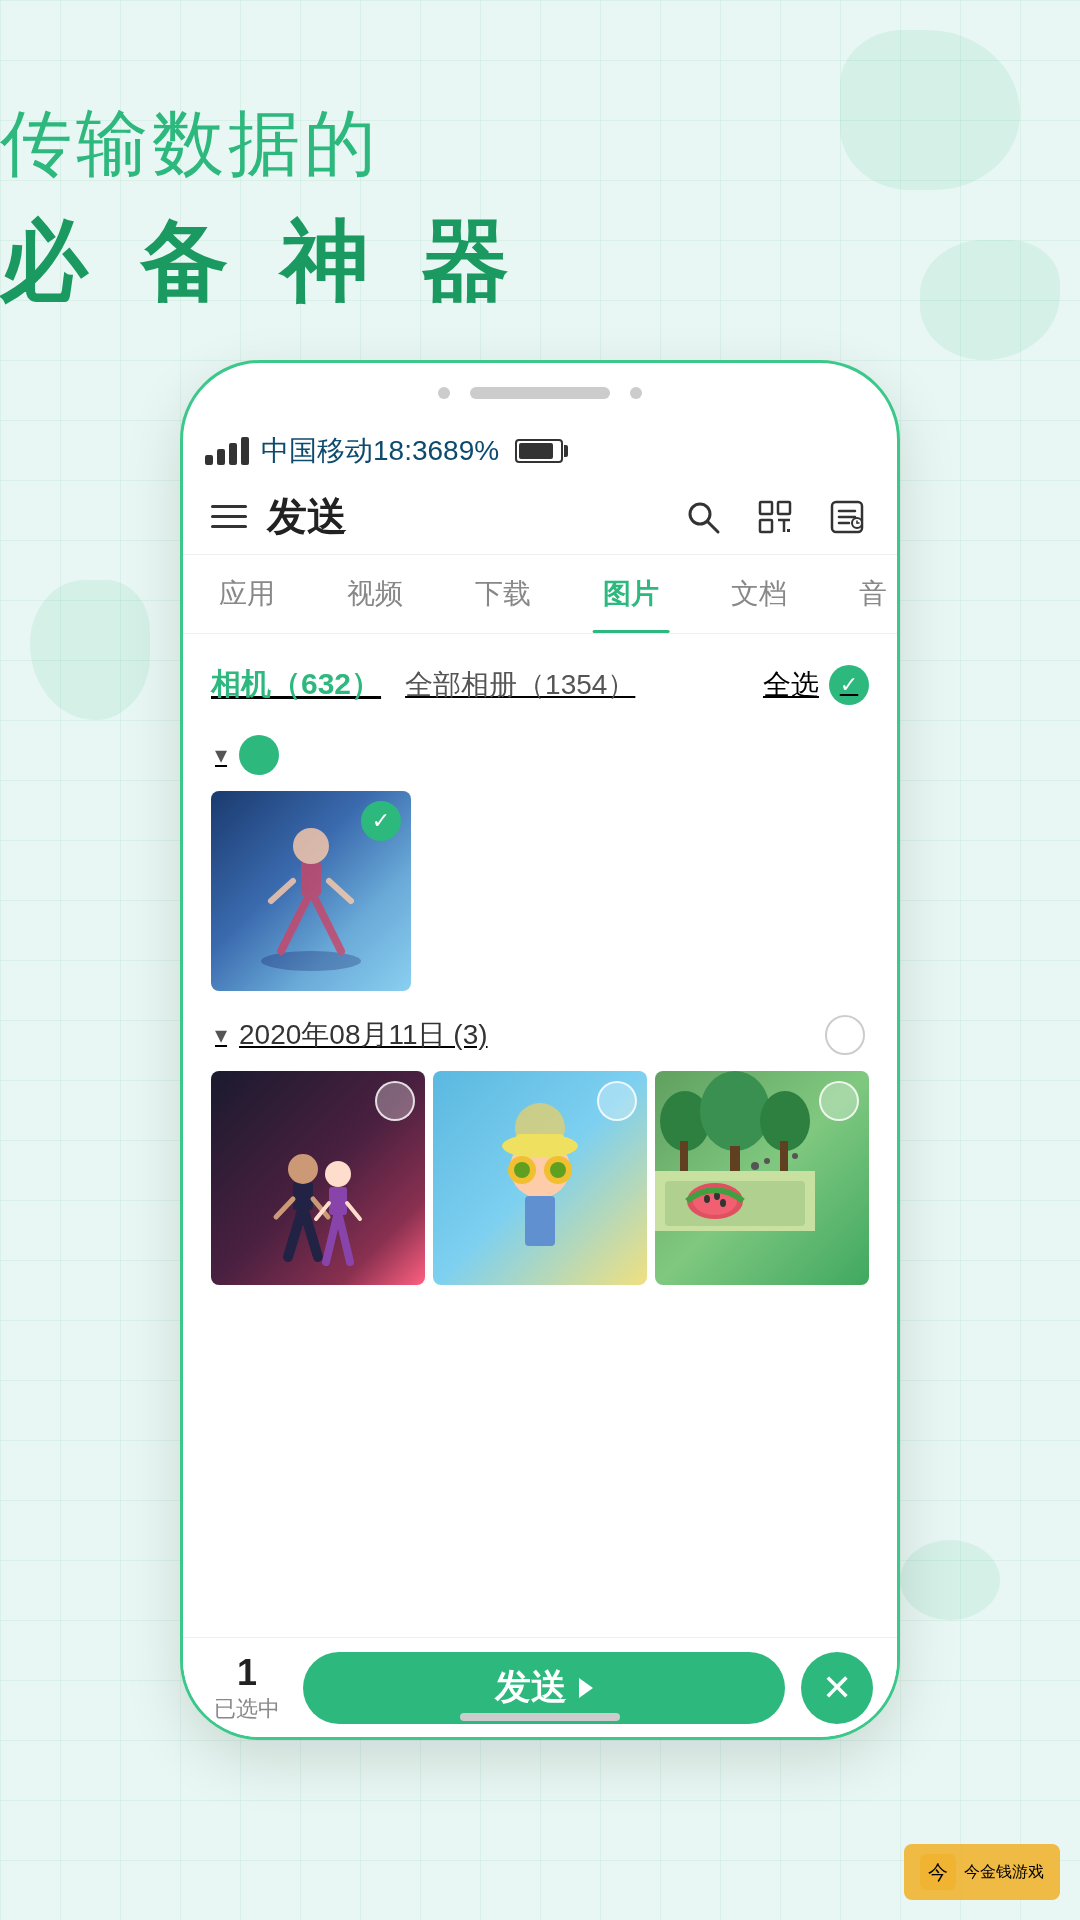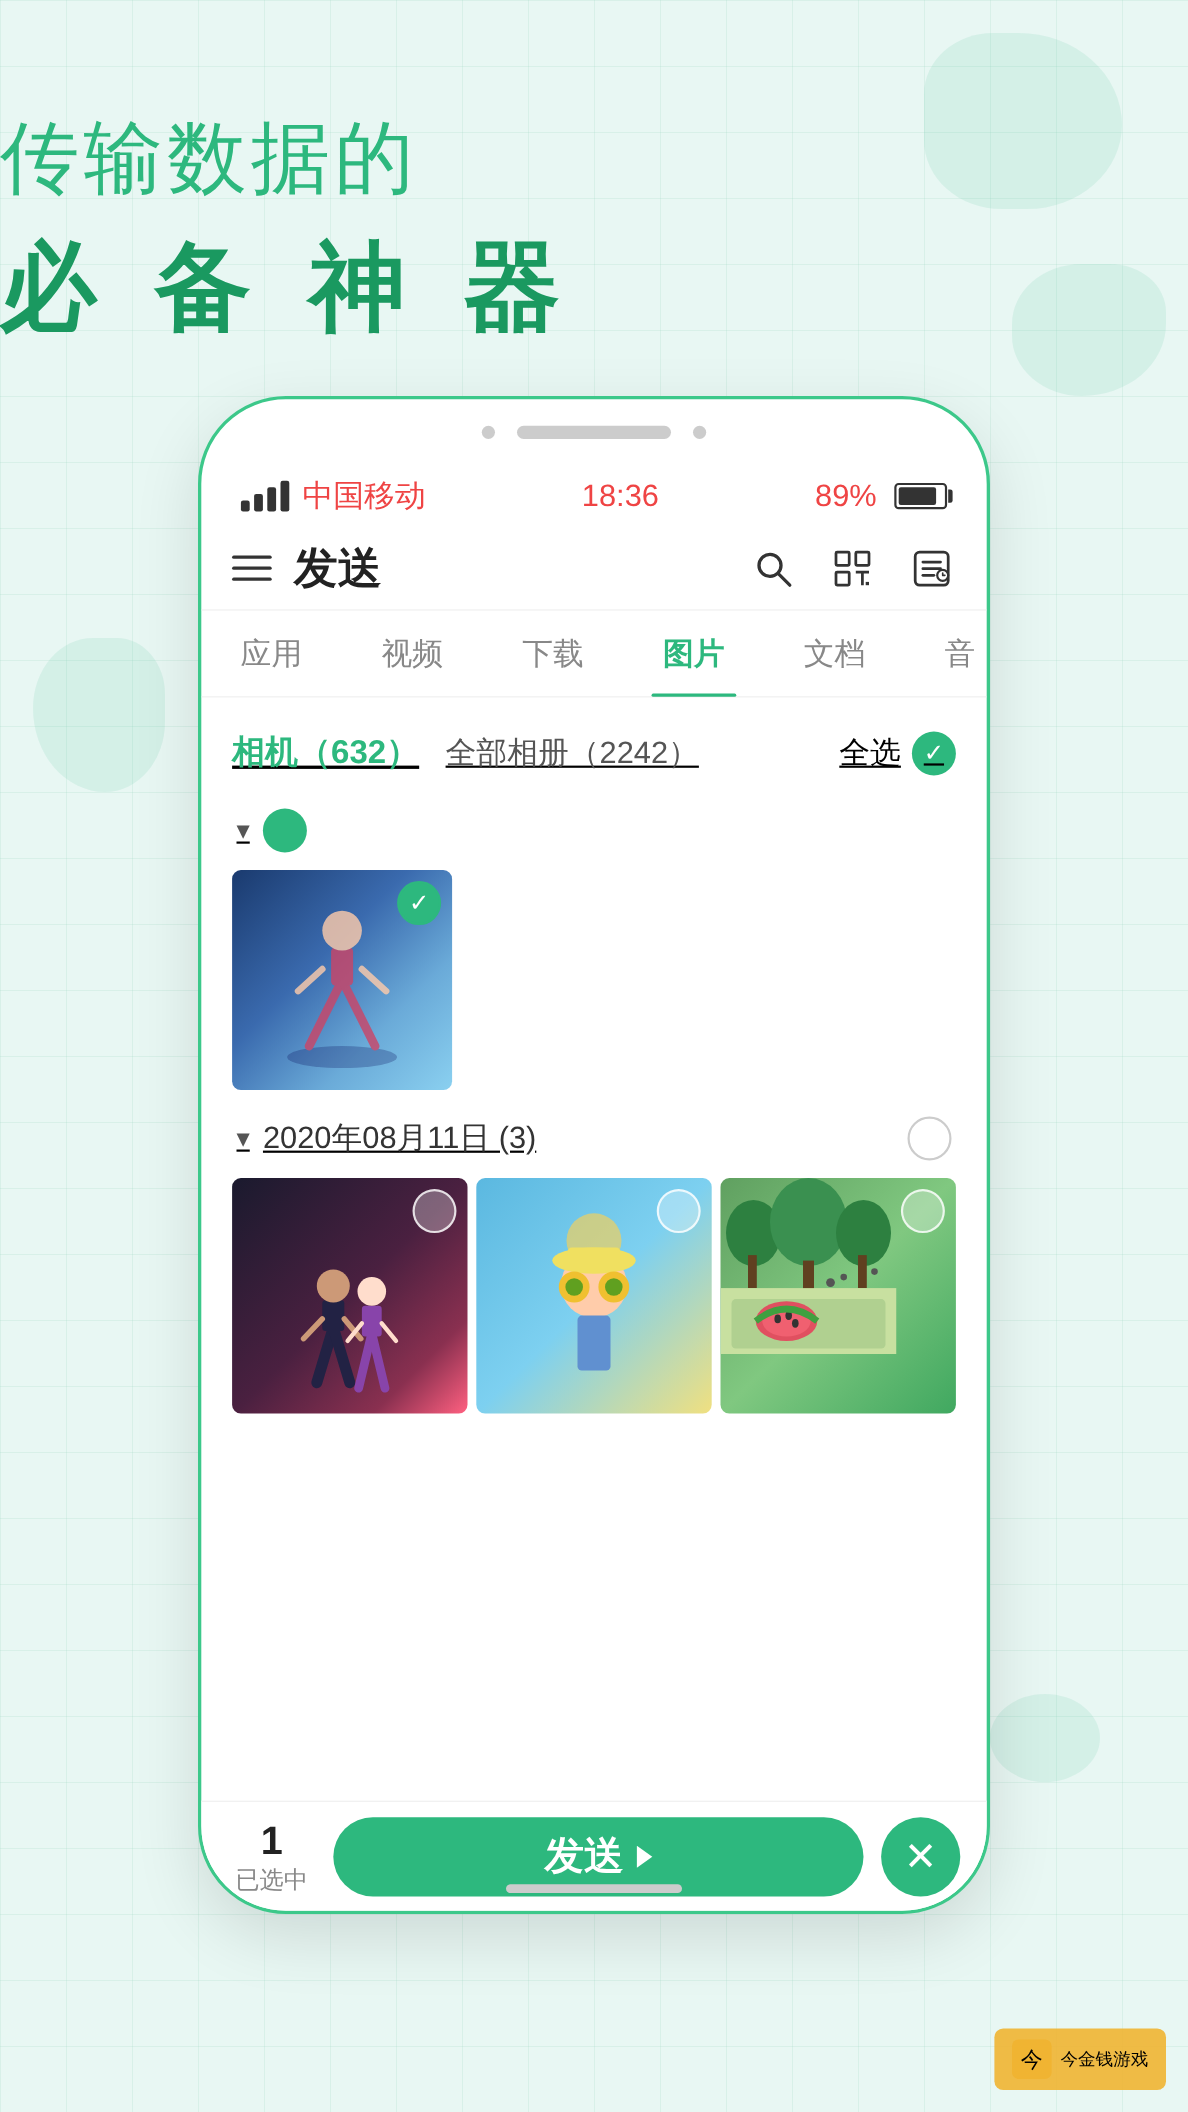--- a/index.html
+++ b/index.html
@@ -93,24 +93,23 @@
       width: 140px; height: 12px;
       background: #ccc;
       border-radius: 6px;
     }
 
     
     .status-bar {
       height: 56px;
       display: flex;
       align-items: center;
-      justify-content: space-between;
-      padding: 0 36px;
+      padding: 0 22px;
       font-size: 28px;
-      color: #ef4444;
+      color: #0c4a6e;
     }
     .signal-bars {
       display: flex;
       align-items: flex-end;
       gap: 4px;
       margin-right: 8px;
     }
     .signal-bar {
       width: 8px;
       background: #333;
@@ -525,21 +524,21 @@
       <div class="tab">下载</div>
       <div class="tab active">图片</div>
       <div class="tab">文档</div>
       <div class="tab">音</div>
     </div>
 
     <div class="content">
 
       <div class="album-selector">
         <span class="album-name">相机（632）</span>
-        <span class="album-all">全部相册（2242）</span>
+        <span class="album-all">全部相册（1354）</span>
         <div class="select-all">
           <span>全选</span>
           <div class="circle-check-filled"></div>
         </div>
       </div>
 
       <div class="date-group">
         <div class="date-header">
           <span class="chevron-icon">▾</span>
           <div class="circle-check-green"></div>

